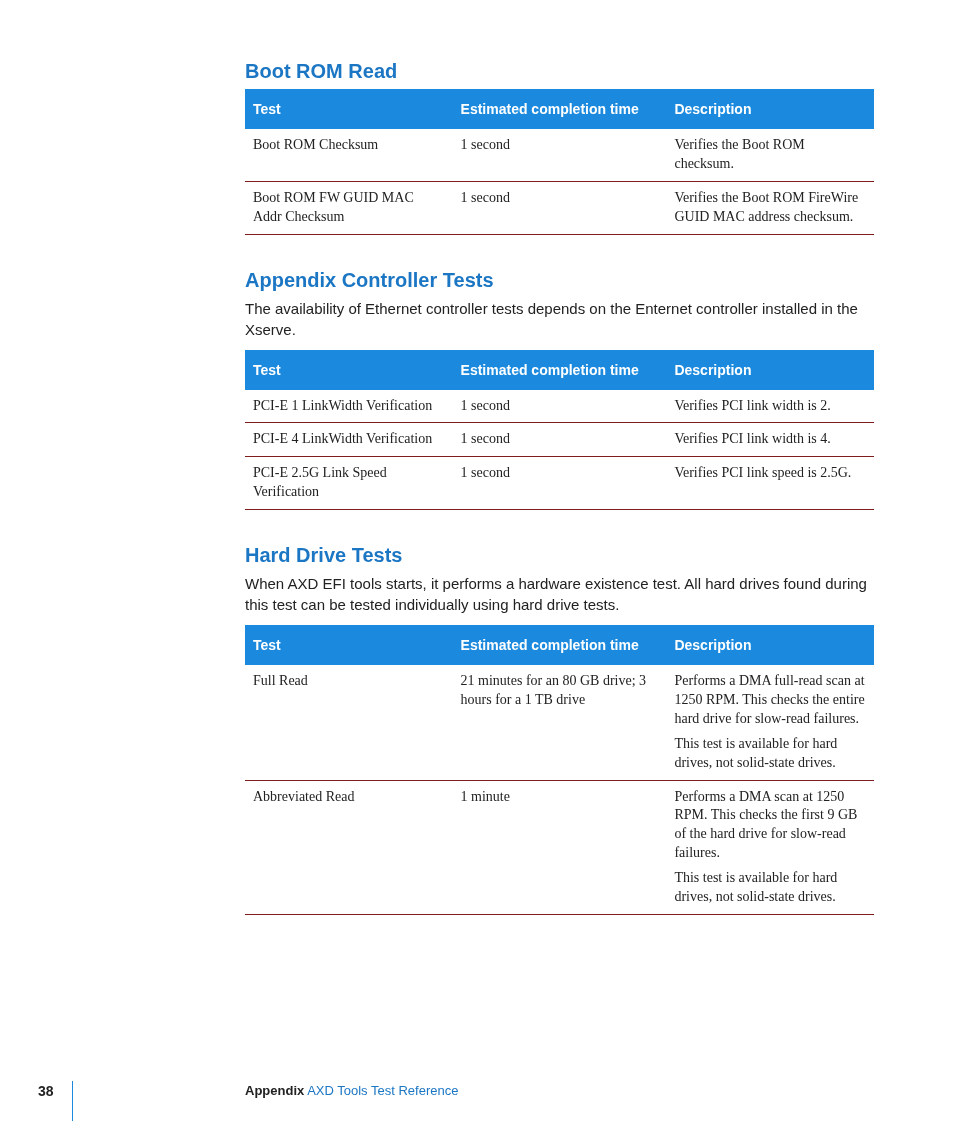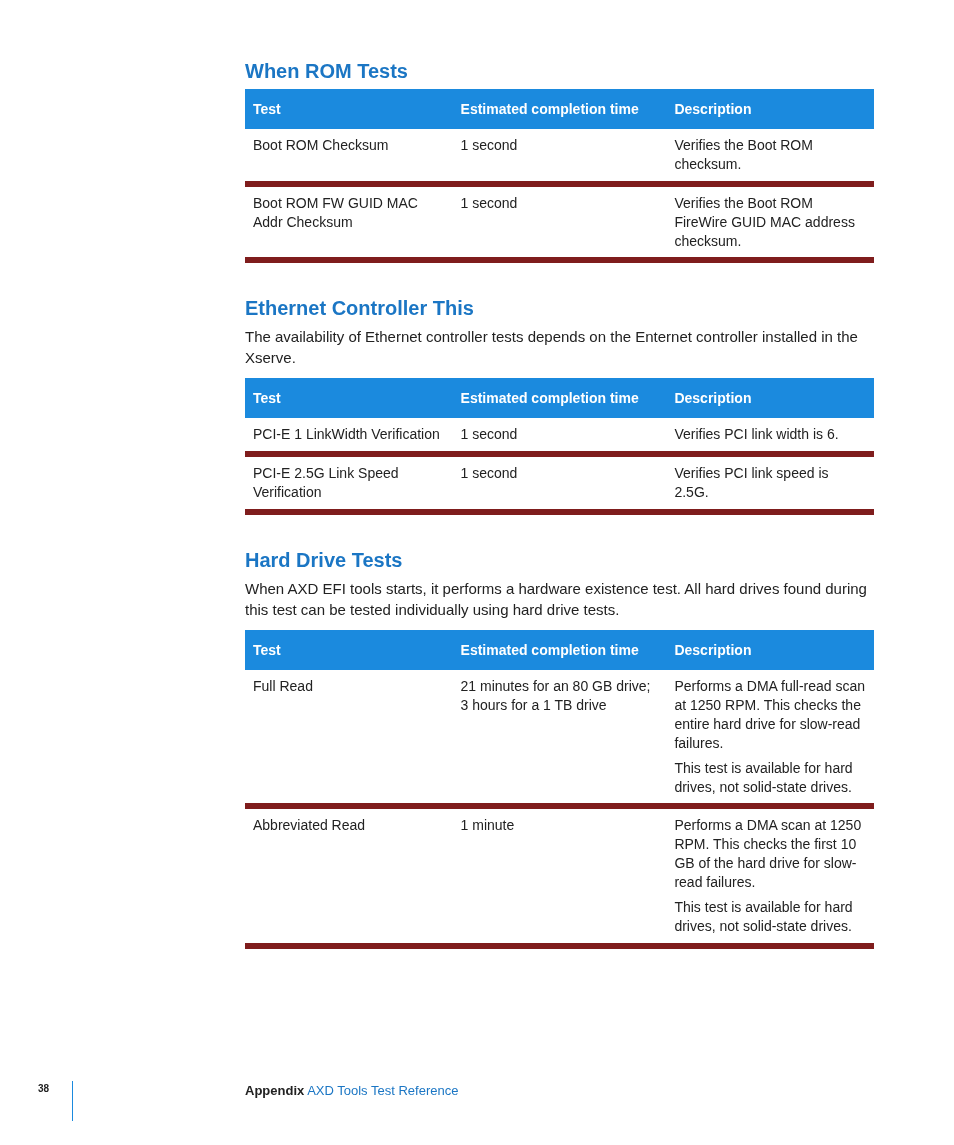--- a/index.html
+++ b/index.html
@@ -36,22 +36,23 @@
   th {
     color: #fff;
     font-weight: 700;
     text-align: left;
     padding: 12px 8px;
     font-size: 14px;
   }
   td {
     padding: 7px 8px;
     vertical-align: top;
-    border-bottom: 6px solid #7f1d1d;
+    border-bottom: 1px solid #7f1d1d;
     line-height: 1.35;
+    font-family: Liberation Serif, serif;
   }
   .col-test { width: 33%; }
   .col-time { width: 34%; }
   .col-desc { width: 33%; }
   td .para + .para { margin-top: 6px; }
   .footer {
     position: absolute;
     left: 0;
     bottom: 40px;
     width: 100%;
@@ -63,38 +64,38 @@
     top: -2px;
     bottom: -16px;
     width: 1px;
     background: #1b8ade;
   }
   .footer-page {
     position: absolute;
     left: 38px;
     top: 0;
     font-weight: 700;
-    font-size: 10px;
+    font-size: 14px;
     color: #222;
   }
   .footer-text {
     position: absolute;
     left: 245px;
     top: 0;
     font-size: 13px;
   }
   .footer-text .appendix { font-weight: 700; color: #222; }
   .footer-text .ref { color: #1b76c4; margin-left: 0; }
 </style>
 </head>
 <body>
 
 <div class="content">
     <div class="section">
-      <h2 class="section-title">When ROM Tests</h2>
+      <h2 class="section-title">Boot ROM Read</h2>
       <table>
         <thead>
           <tr>
             <th class="col-test">Test</th>
             <th class="col-time">Estimated completion time</th>
             <th class="col-desc">Description</th>
           </tr>
         </thead>
         <tbody>
           <tr>
@@ -108,36 +109,43 @@
             <td class="col-test">Boot ROM FW GUID MAC Addr Checksum</td>
             <td class="col-time">1 second</td>
             <td class="col-desc">
               <div class="para">Verifies the Boot ROM FireWire GUID MAC address checksum.</div>
             </td>
           </tr>
         </tbody>
       </table>
     </div>
     <div class="section">
-      <h2 class="section-title">Ethernet Controller This</h2>
+      <h2 class="section-title">Appendix Controller Tests</h2>
       <p class="intro">The availability of Ethernet controller tests depends on the Enternet controller installed in the Xserve.</p>
       <table>
         <thead>
           <tr>
             <th class="col-test">Test</th>
             <th class="col-time">Estimated completion time</th>
             <th class="col-desc">Description</th>
           </tr>
         </thead>
         <tbody>
           <tr>
             <td class="col-test">PCI-E 1 LinkWidth Verification</td>
             <td class="col-time">1 second</td>
             <td class="col-desc">
-              <div class="para">Verifies PCI link width is 6.</div>
+              <div class="para">Verifies PCI link width is 2.</div>
+            </td>
+          </tr>
+          <tr>
+            <td class="col-test">PCI-E 4 LinkWidth Verification</td>
+            <td class="col-time">1 second</td>
+            <td class="col-desc">
+              <div class="para">Verifies PCI link width is 4.</div>
             </td>
           </tr>
           <tr>
             <td class="col-test">PCI-E 2.5G Link Speed Verification</td>
             <td class="col-time">1 second</td>
             <td class="col-desc">
               <div class="para">Verifies PCI link speed is 2.5G.</div>
             </td>
           </tr>
         </tbody>
@@ -160,21 +168,21 @@
             <td class="col-time">21 minutes for an 80 GB drive; 3 hours for a 1 TB drive</td>
             <td class="col-desc">
               <div class="para">Performs a DMA full-read scan at 1250 RPM. This checks the entire hard drive for slow-read failures.</div>
               <div class="para">This test is available for hard drives, not solid-state drives.</div>
             </td>
           </tr>
           <tr>
             <td class="col-test">Abbreviated Read</td>
             <td class="col-time">1 minute</td>
             <td class="col-desc">
-              <div class="para">Performs a DMA scan at 1250 RPM. This checks the first 10 GB of the hard drive for slow-read failures.</div>
+              <div class="para">Performs a DMA scan at 1250 RPM. This checks the first 9 GB of the hard drive for slow-read failures.</div>
               <div class="para">This test is available for hard drives, not solid-state drives.</div>
             </td>
           </tr>
         </tbody>
       </table>
     </div>
   </div>
 
 <div class="footer">
   <div class="footer-rule"></div>

